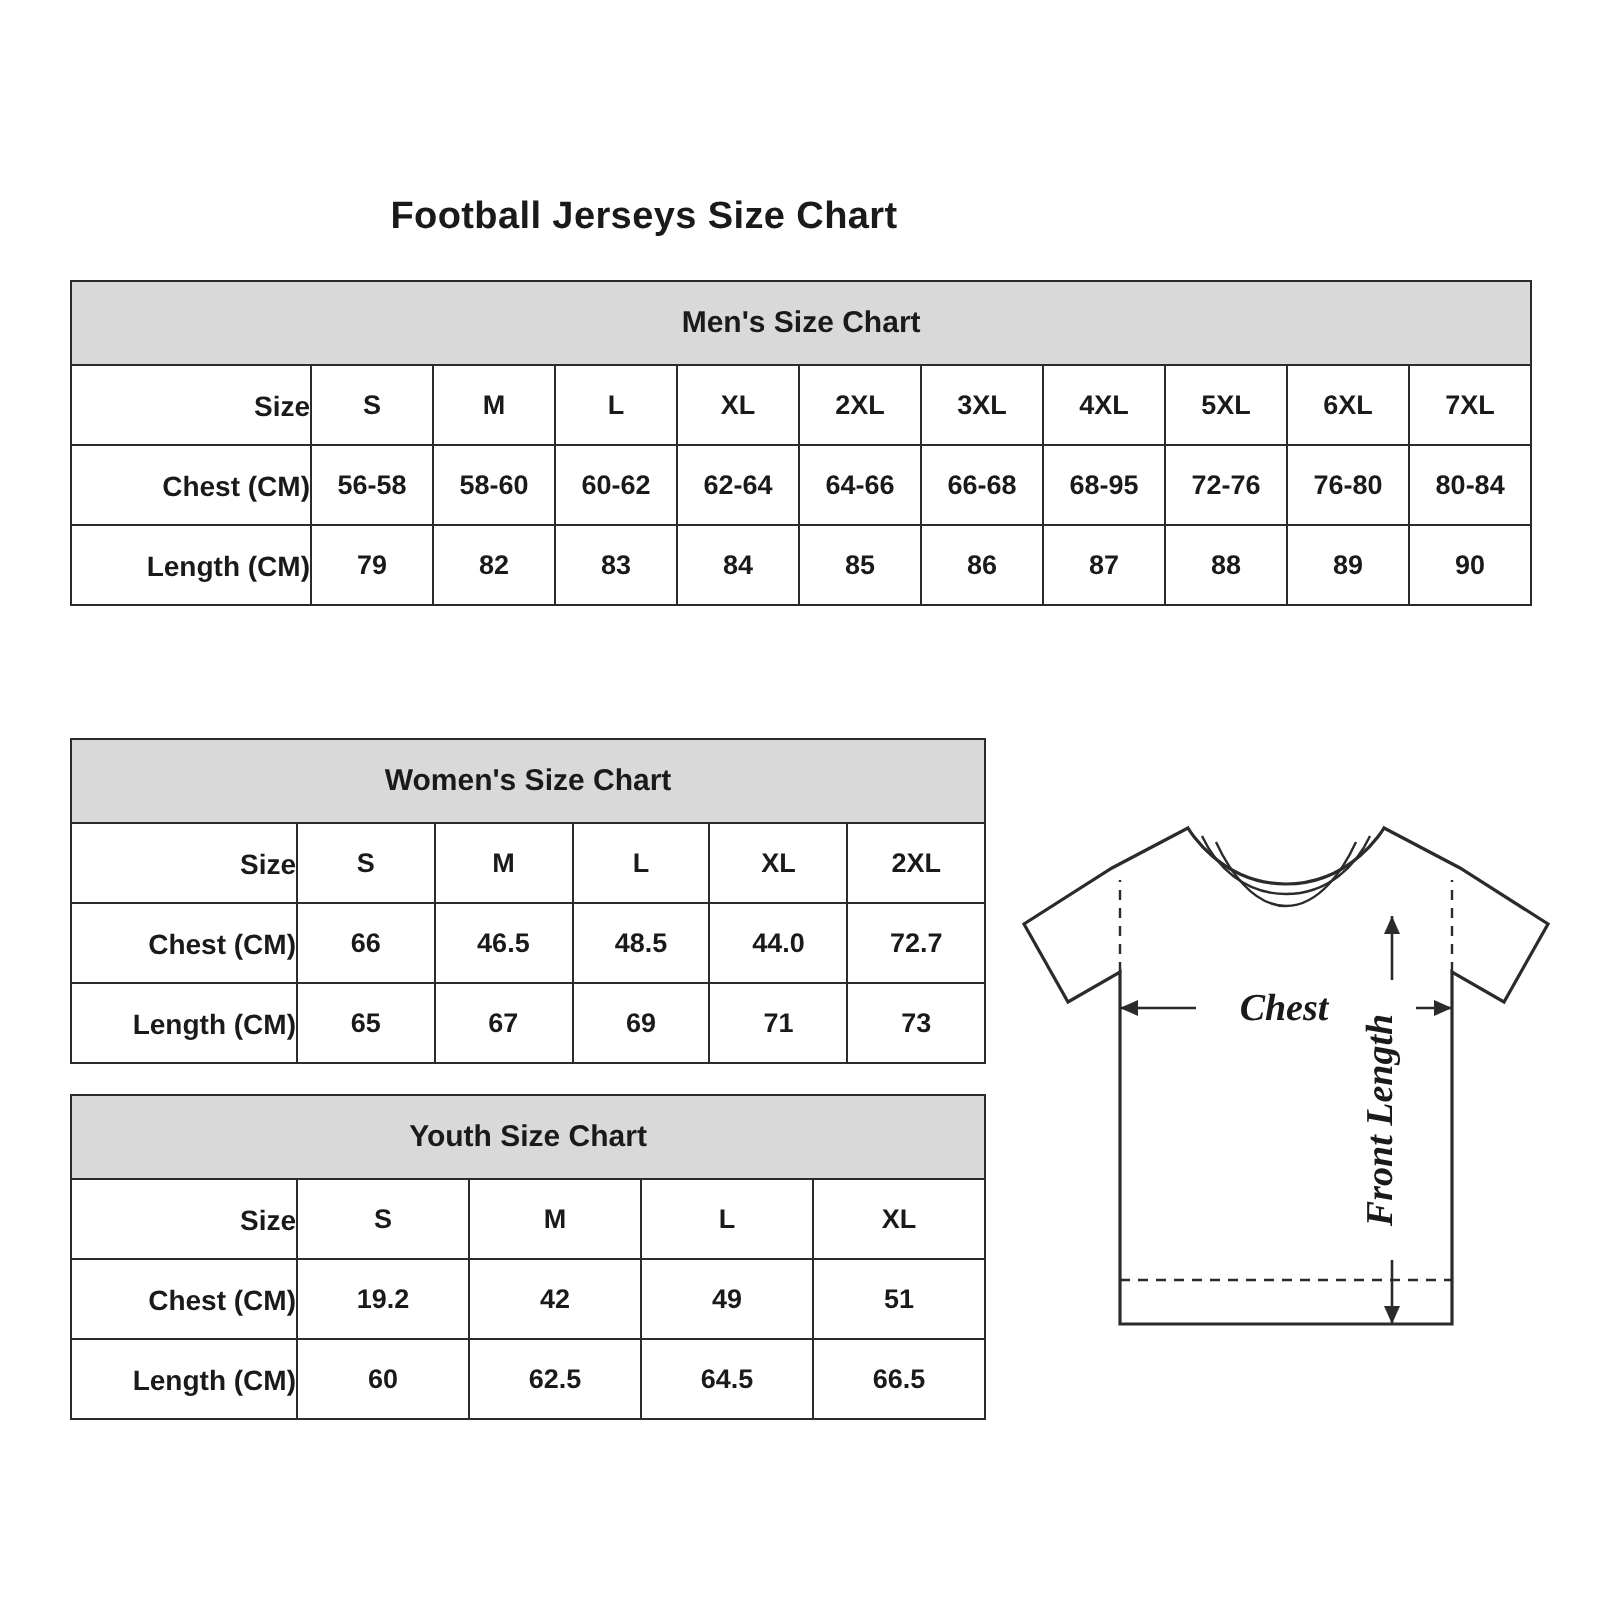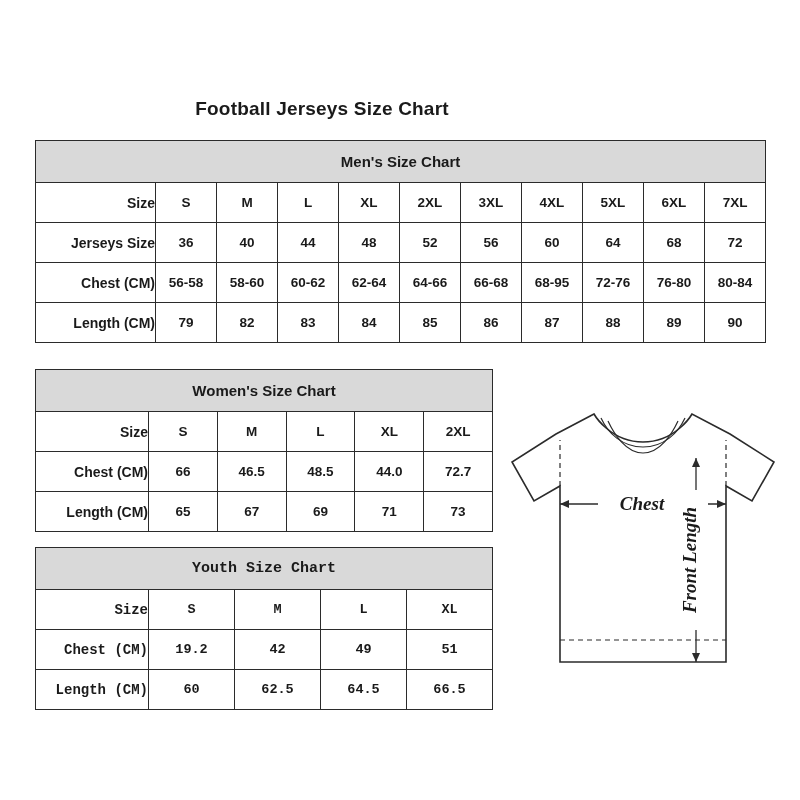--- a/index.html
+++ b/index.html
@@ -69,21 +69,20 @@
     width: 457px;
   }
   #womens-table col.c0 { width: 113px; }
   #womens-table col.cx { width: 68.8px; }
 
   
   #youth-table {
     top: 547px;
     left: 35px;
     width: 457px;
-    font-family: Liberation Mono, monospace;
   }
   #youth-table col.c0 { width: 113px; }
   #youth-table col.cx { width: 86px; }
 
   
   #shirt-diagram {
     position: absolute;
     left: 498px;
     top: 400px;
     width: 290px;
@@ -123,33 +122,20 @@
       <td>L</td>
       <td>XL</td>
       <td>2XL</td>
       <td>3XL</td>
       <td>4XL</td>
       <td>5XL</td>
       <td>6XL</td>
       <td>7XL</td>
     </tr>
     <tr>
-      <td class="label-cell">Jerseys Size</td>
-      <td>36</td>
-      <td>40</td>
-      <td>44</td>
-      <td>48</td>
-      <td>52</td>
-      <td>56</td>
-      <td>60</td>
-      <td>64</td>
-      <td>68</td>
-      <td>72</td>
-    </tr>
-    <tr>
       <td class="label-cell">Chest (CM)</td>
       <td>56-58</td>
       <td>58-60</td>
       <td>60-62</td>
       <td>62-64</td>
       <td>64-66</td>
       <td>66-68</td>
       <td>68-95</td>
       <td>72-76</td>
       <td>76-80</td>

